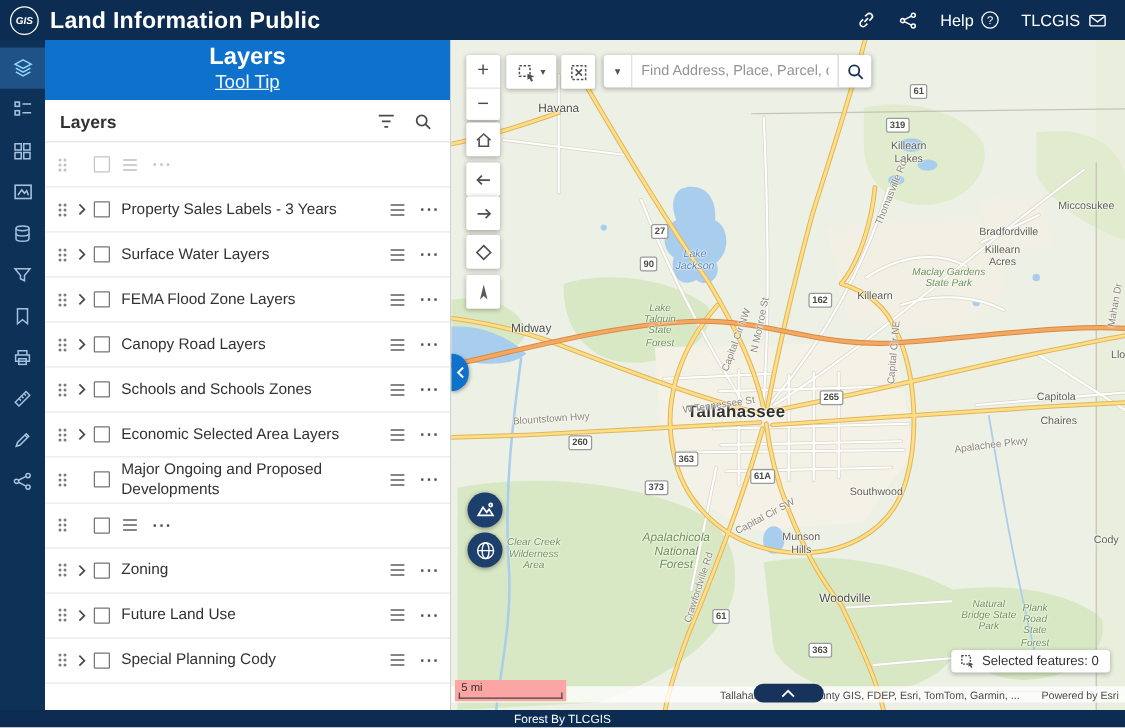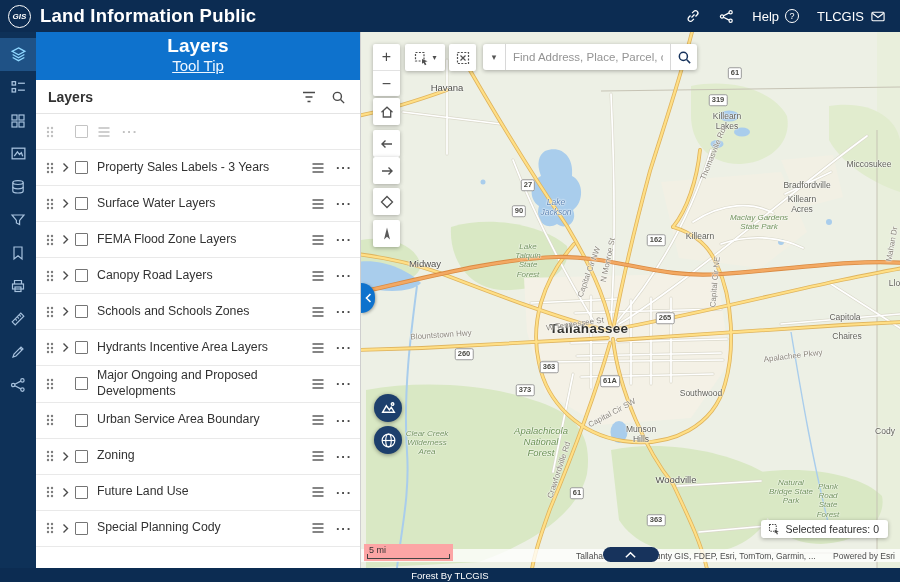--- a/index.html
+++ b/index.html
@@ -400,21 +400,21 @@
                   <circle cx="7" cy="11" r="1.2"></circle>
                 </g>
               </svg>
             </span>
             <span class="chev">
               <svg width="7" height="11" viewBox="0 0 7 11">
                 <path d="M1.5 1.5 L5.5 5.5 L1.5 9.5" fill="none" stroke="currentColor" stroke-width="1.4"></path>
               </svg>
             </span>
             <span class="cbx"></span>
-            <span class="lbl">Hydrants Incentive Area Layers</span>
+            <span class="lbl">Economic Selected Area Layers</span>
             <span class="legend-ic">
               <svg width="14" height="14" viewBox="0 0 14 14" fill="none" stroke="currentColor" stroke-width="1.3">
                 <path d="M1.5 3 H12.5 M1.5 7 H12.5 M1.5 11 H12.5"></path>
               </svg>
             </span>
             <span class="more">···</span>
           </div>
           <div class="layer-row">
             <span class="drag">
               <svg width="10" height="14" viewBox="0 0 10 14">
@@ -454,21 +454,20 @@
                   <circle cx="7" cy="11" r="1.2"></circle>
                 </g>
               </svg>
             </span>
             <span class="chev hide">
               <svg width="7" height="11" viewBox="0 0 7 11">
                 <path d="M1.5 1.5 L5.5 5.5 L1.5 9.5" fill="none" stroke="currentColor" stroke-width="1.4"></path>
               </svg>
             </span>
             <span class="cbx"></span>
-            <span class="lbl">Urban Service Area Boundary</span>
             <span class="legend-ic">
               <svg width="14" height="14" viewBox="0 0 14 14" fill="none" stroke="currentColor" stroke-width="1.3">
                 <path d="M1.5 3 H12.5 M1.5 7 H12.5 M1.5 11 H12.5"></path>
               </svg>
             </span>
             <span class="more">···</span>
           </div>
           <div class="layer-row">
             <span class="drag">
               <svg width="10" height="14" viewBox="0 0 10 14">

